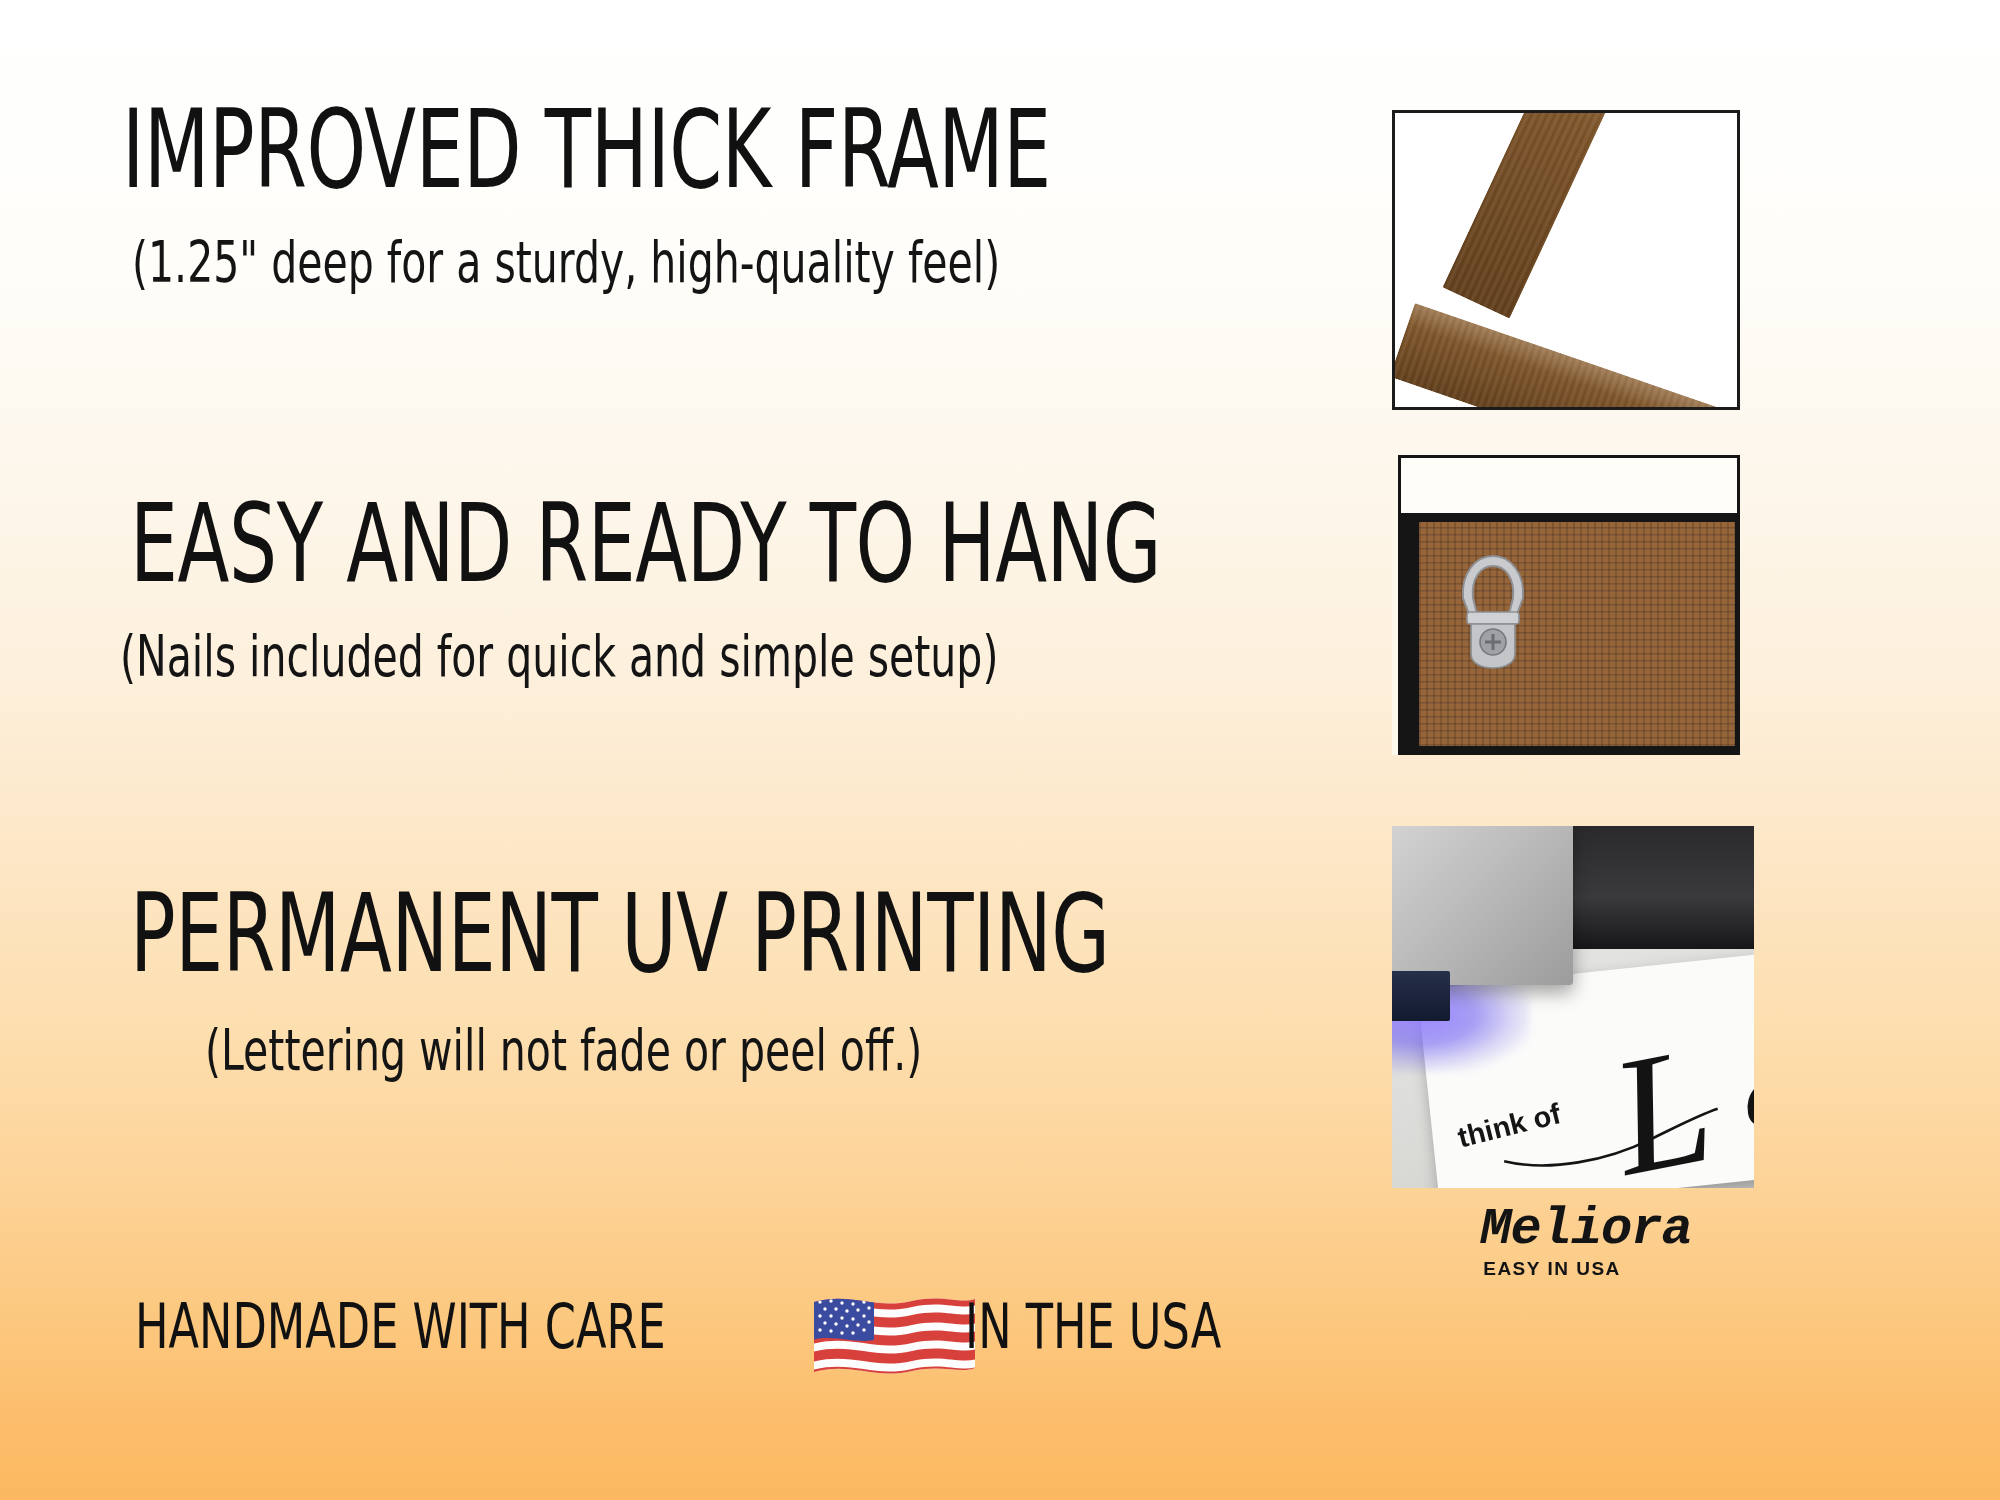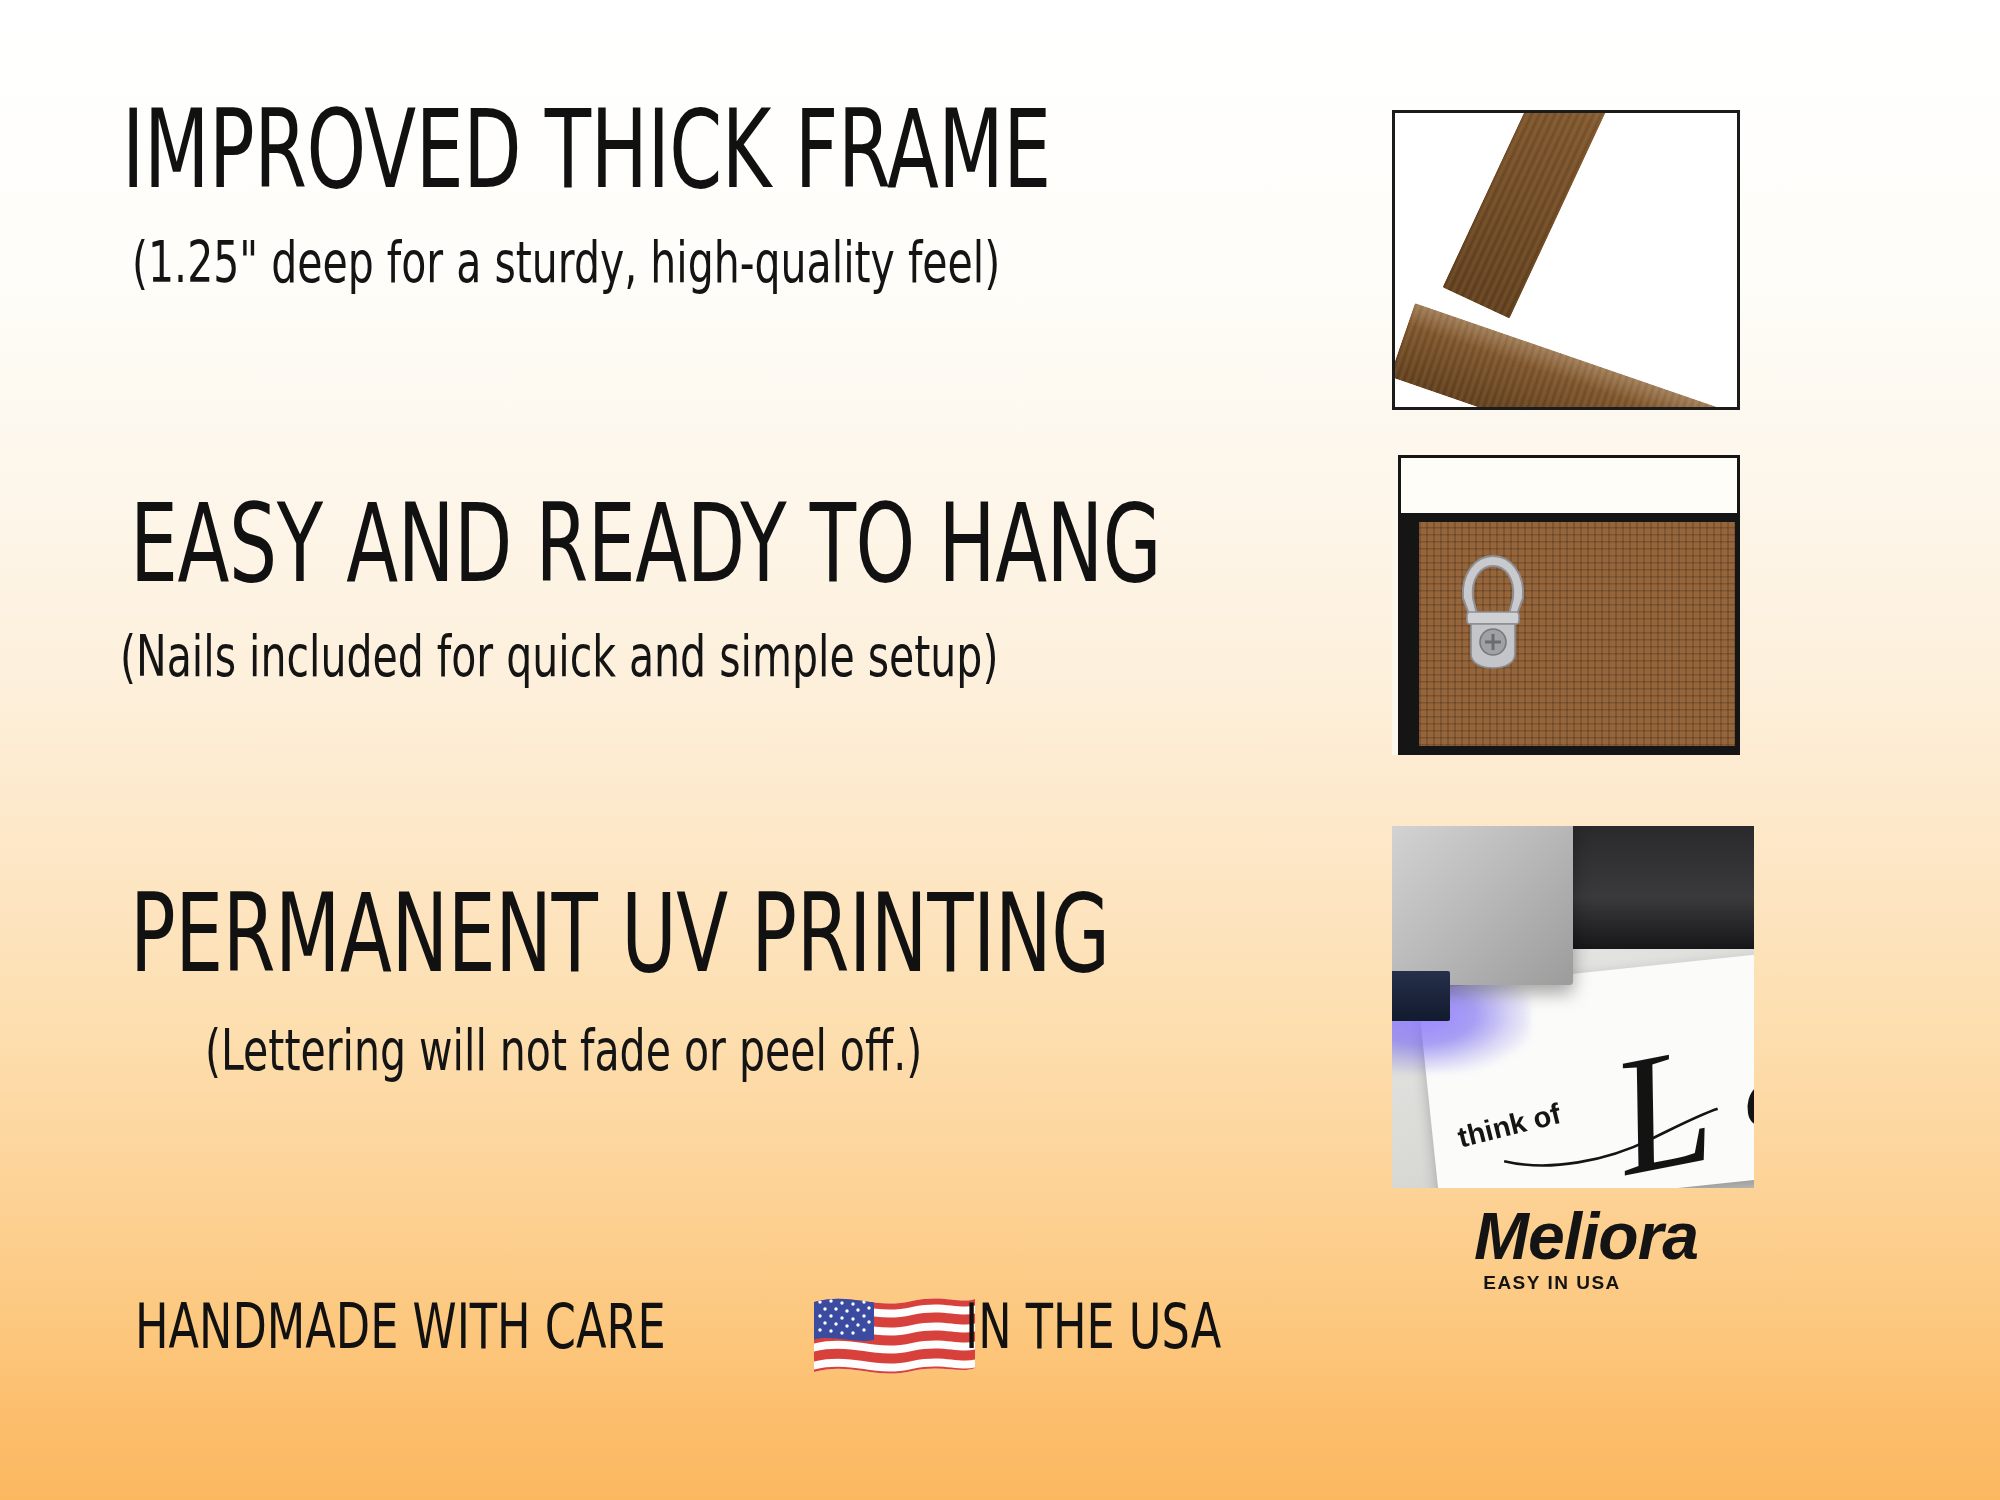--- a/index.html
+++ b/index.html
@@ -223,23 +223,23 @@
     position:absolute; left:-2%; top:62%; width:104%; height:26%;
   }
 
   
   #logo {
     position:absolute; left:1372px; top:1205px;
     width:360px; height:245px;
     text-align:center;
   }
   #logo-meliora {
-    font-family:Liberation Sans, sans-serif;
+    font-family:Liberation Mono, monospace;
     font-style:italic; font-weight:700;
-    font-size:66px; color:#141414;
+    font-size:52px; color:#141414;
     letter-spacing:-1px;
     margin-left:68px;
     line-height:0.95;
   }
   #logo-craft {
     font-family:"Liberation Serif", serif;
     font-style:italic; font-weight:700;
     font-size:132px; color:#141414;
     letter-spacing:-3px;
     margin-top:-22px;

